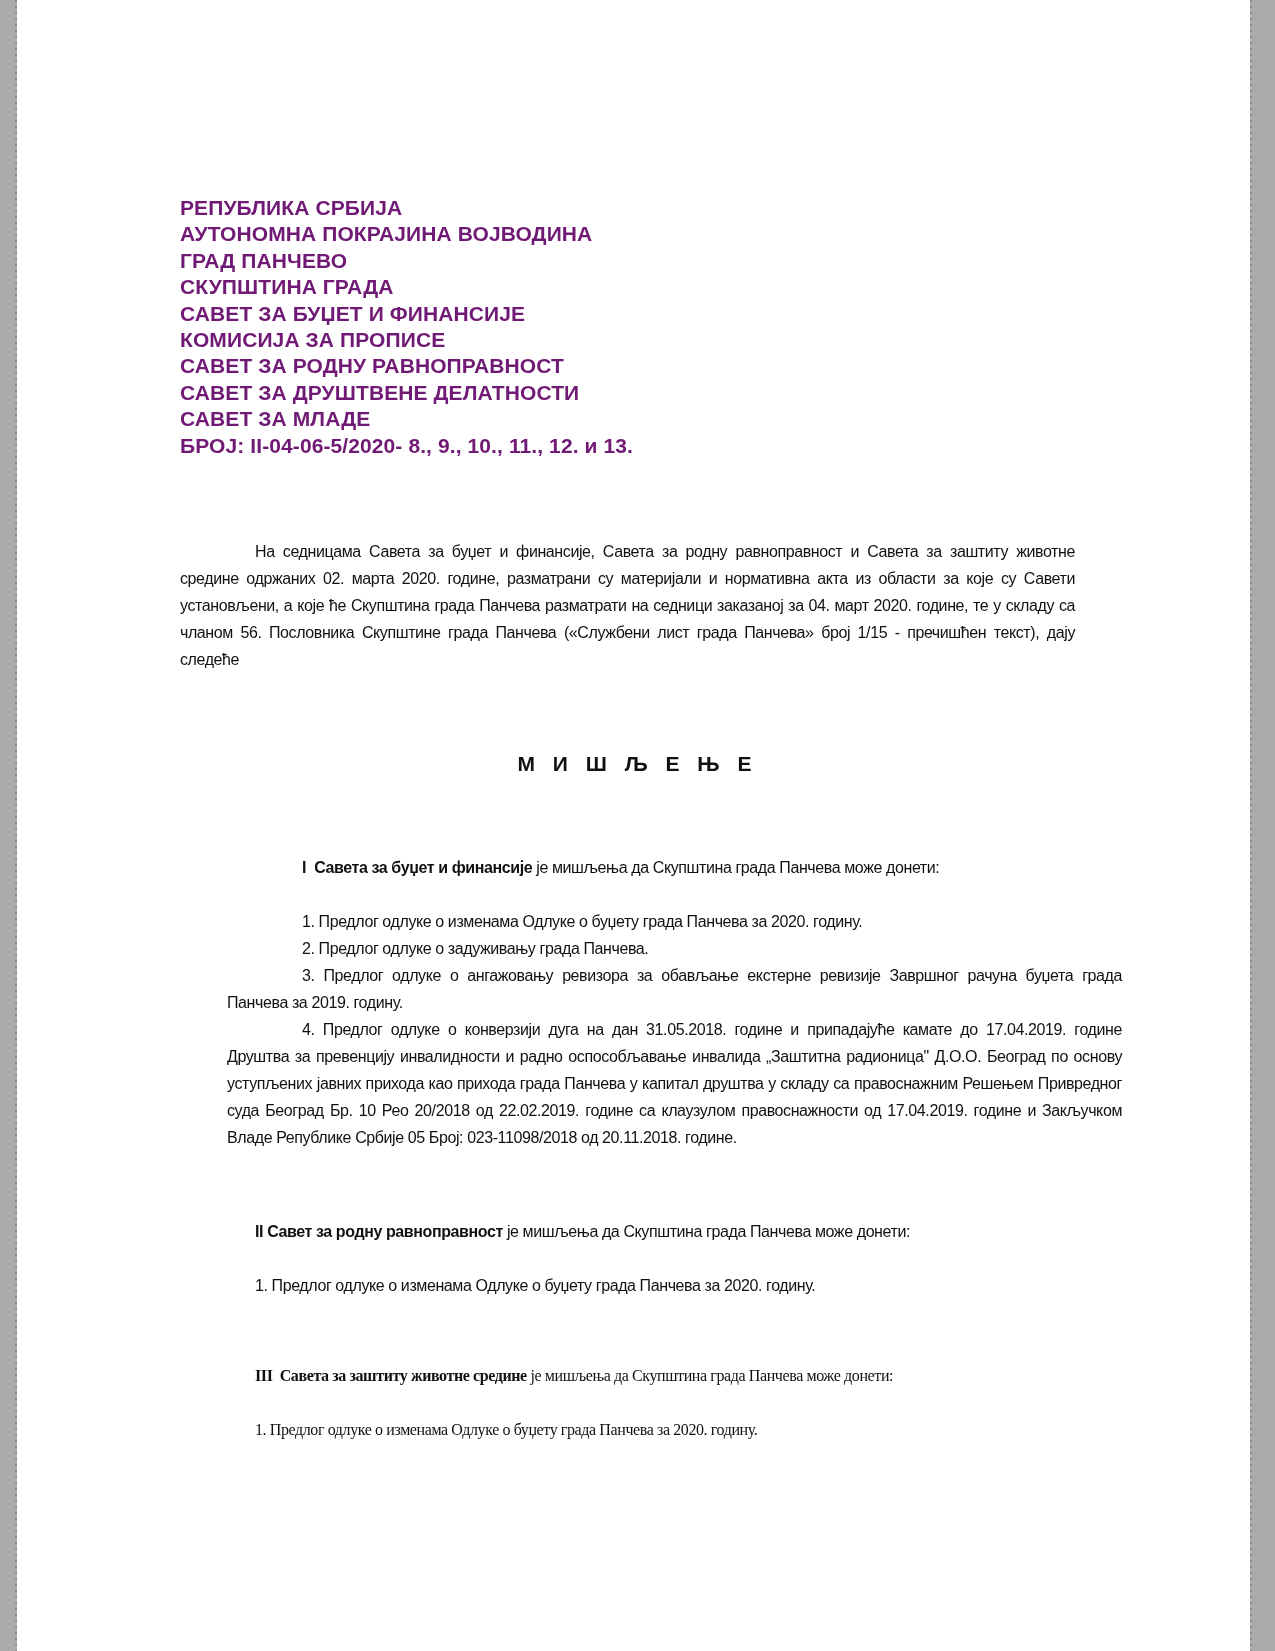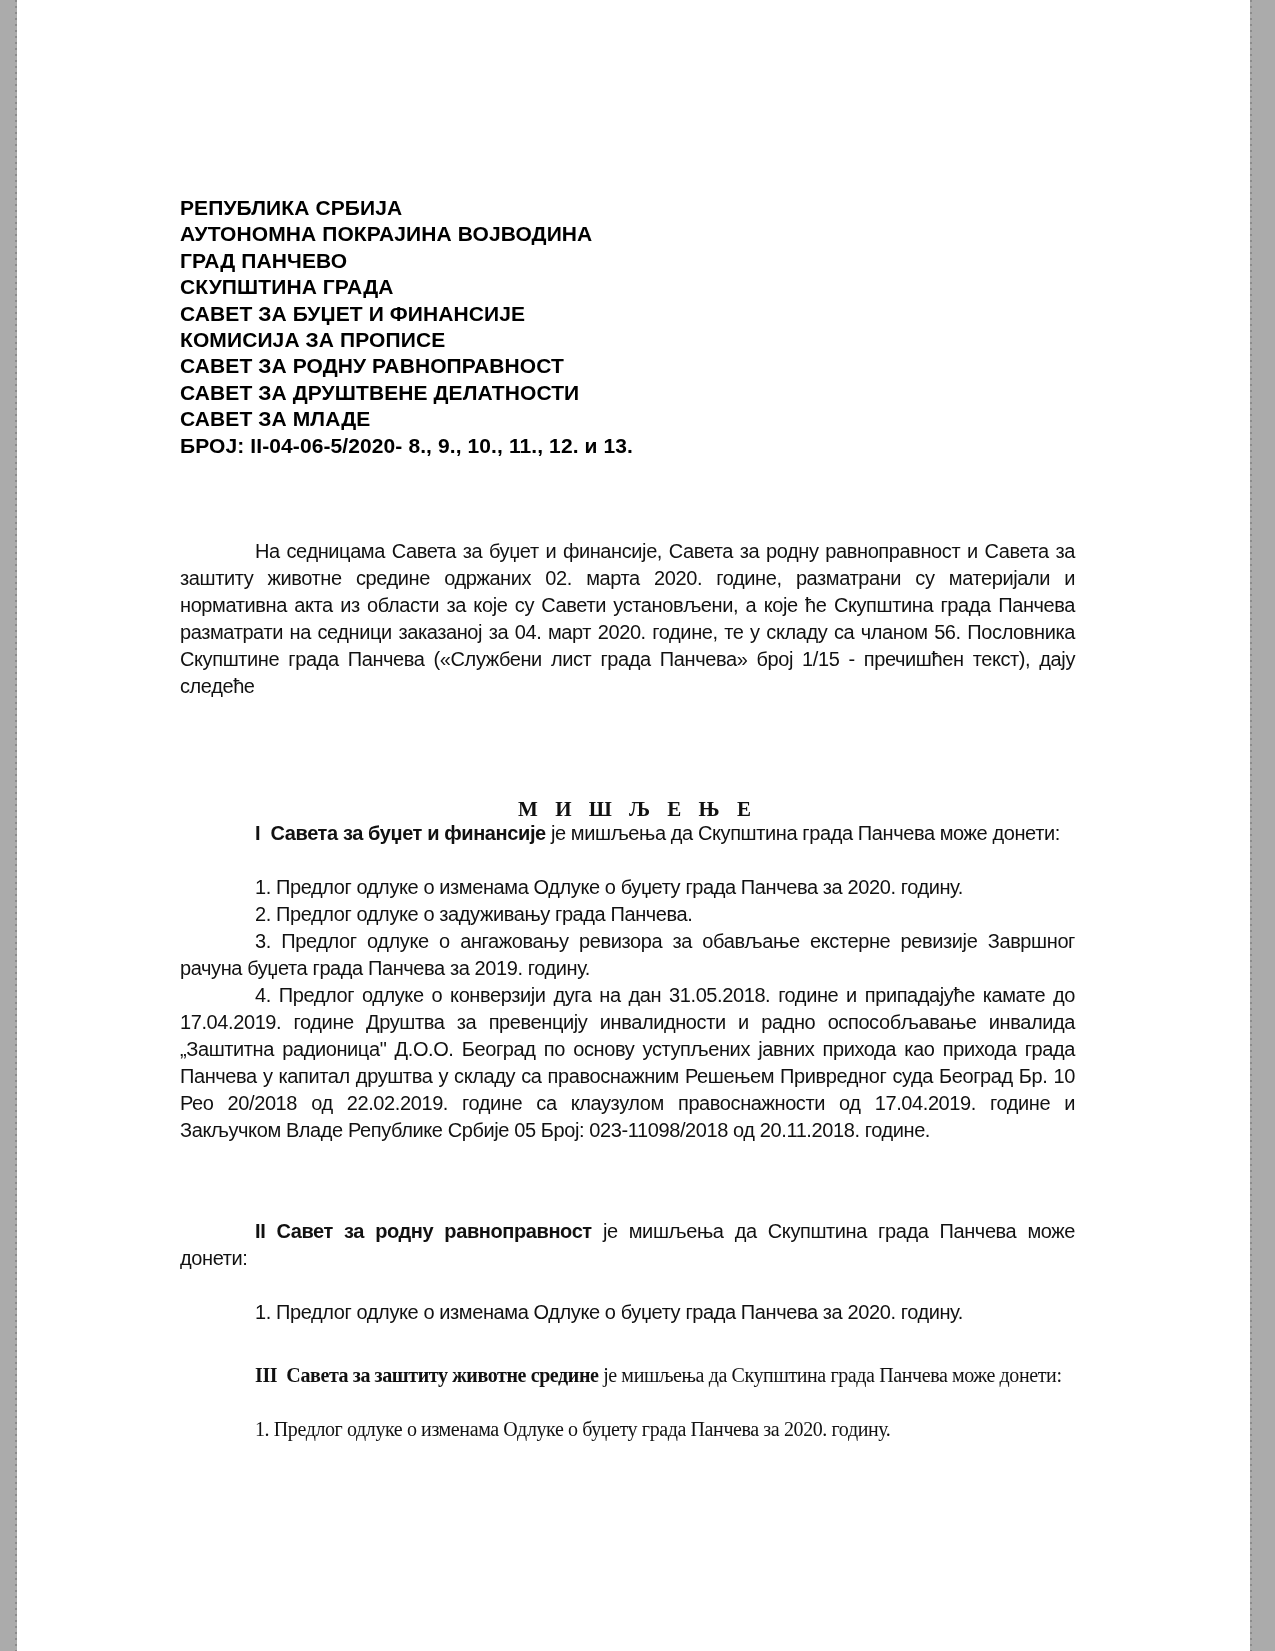--- a/index.html
+++ b/index.html
@@ -33,57 +33,56 @@
     .edge-right { left: 1250px; }
 
     .header-block {
       position: absolute;
       left: 180px;
       top: 195px;
       font-family: "Liberation Sans", sans-serif;
       font-weight: bold;
       font-size: 21px;
       line-height: 26.4px;
-      color: #000000;
+      color: #701a75;
       letter-spacing: 0.1px;
     }
     .header-block div { white-space: nowrap; }
 
     .body {
       position: absolute;
       left: 180px;
       width: 895px;
       font-family: "Liberation Sans", sans-serif;
-      font-size: 20px;
+      font-size: 16px;
       color: #111;
       line-height: 27px;
       transform-origin: left top;
     }
     .para {
       text-align: justify;
       text-indent: 75px;
       margin: 0;
       font-stretch: condensed;
       letter-spacing: -0.4px;
     }
     .intro { top: 538px; }
     .title {
       position: absolute;
       top: 752px;
       left: 0;
       width: 1275px;
       text-align: center;
-      font-family: Liberation Serif, serif;
+      font-family: Liberation Sans, sans-serif;
       font-weight: bold;
       font-size: 21px;
       letter-spacing: 6px;
       color: #111;
-      margin-top: 45px;
     }
-    .sec1 { top: 820px; }
+    .sec1 { top: 854px; margin-left: 47px; }
     .sec2 { top: 1218px; }
     .sec3 { top: 1362px; font-family: Liberation Serif, serif; }
     .gap { height: 27px; }
     b { font-weight: bold; }
   </style>
 </head>
 <body>
 
 <div class="page"></div>
 <div class="edge-left"></div>

